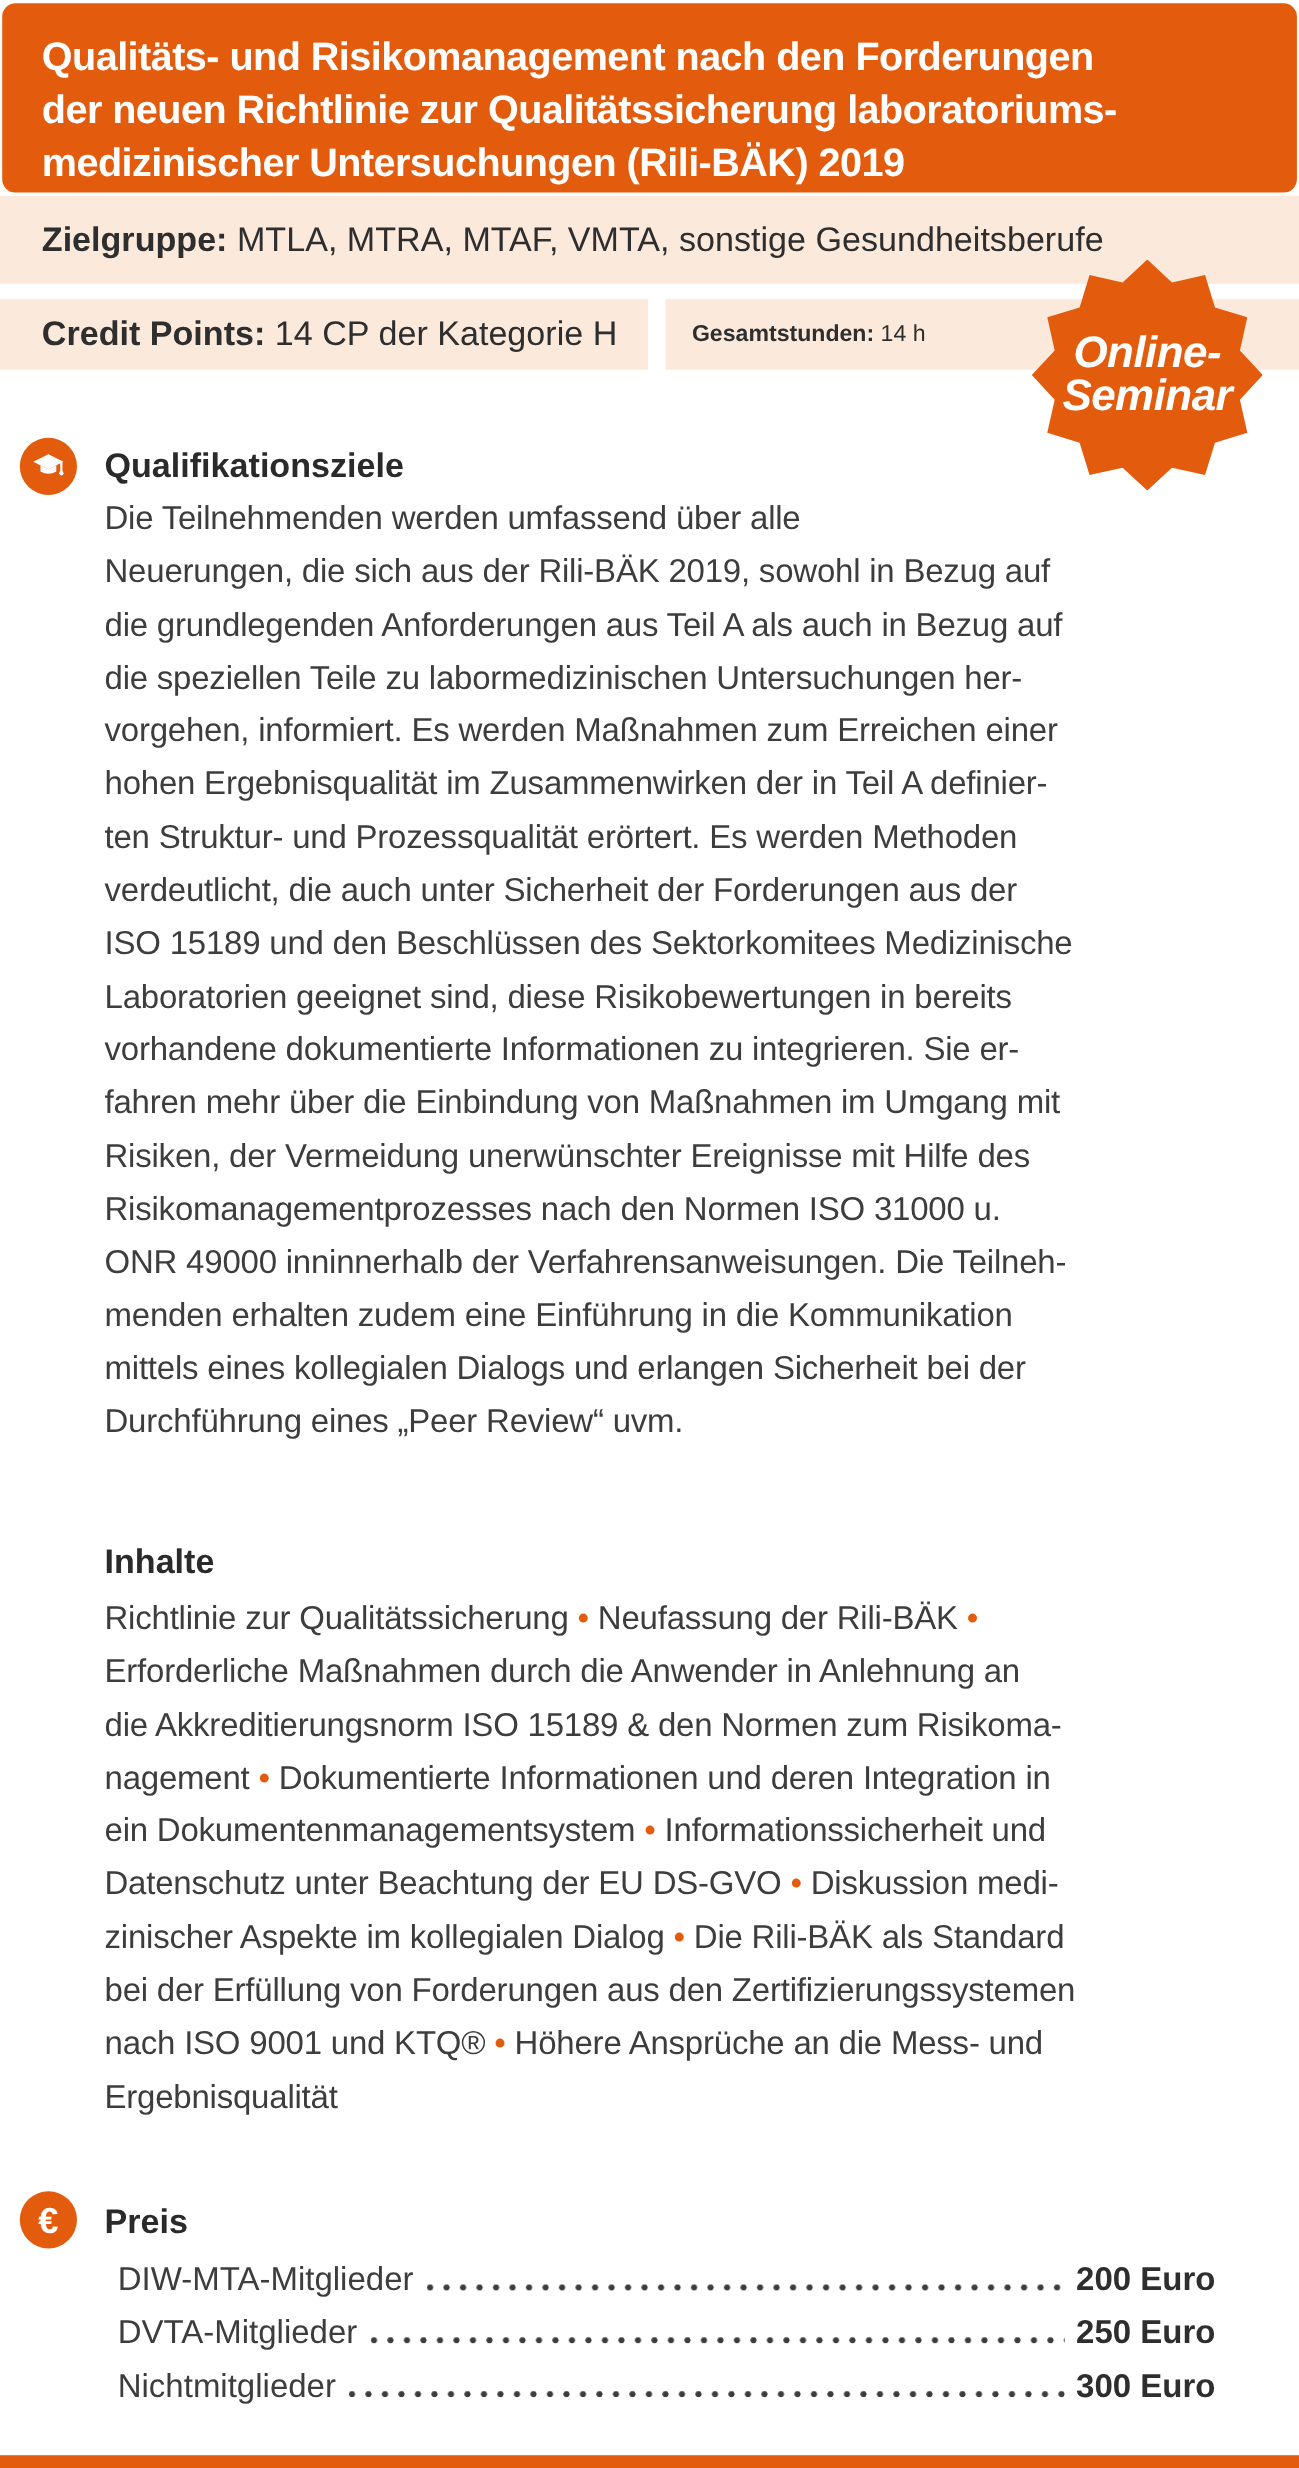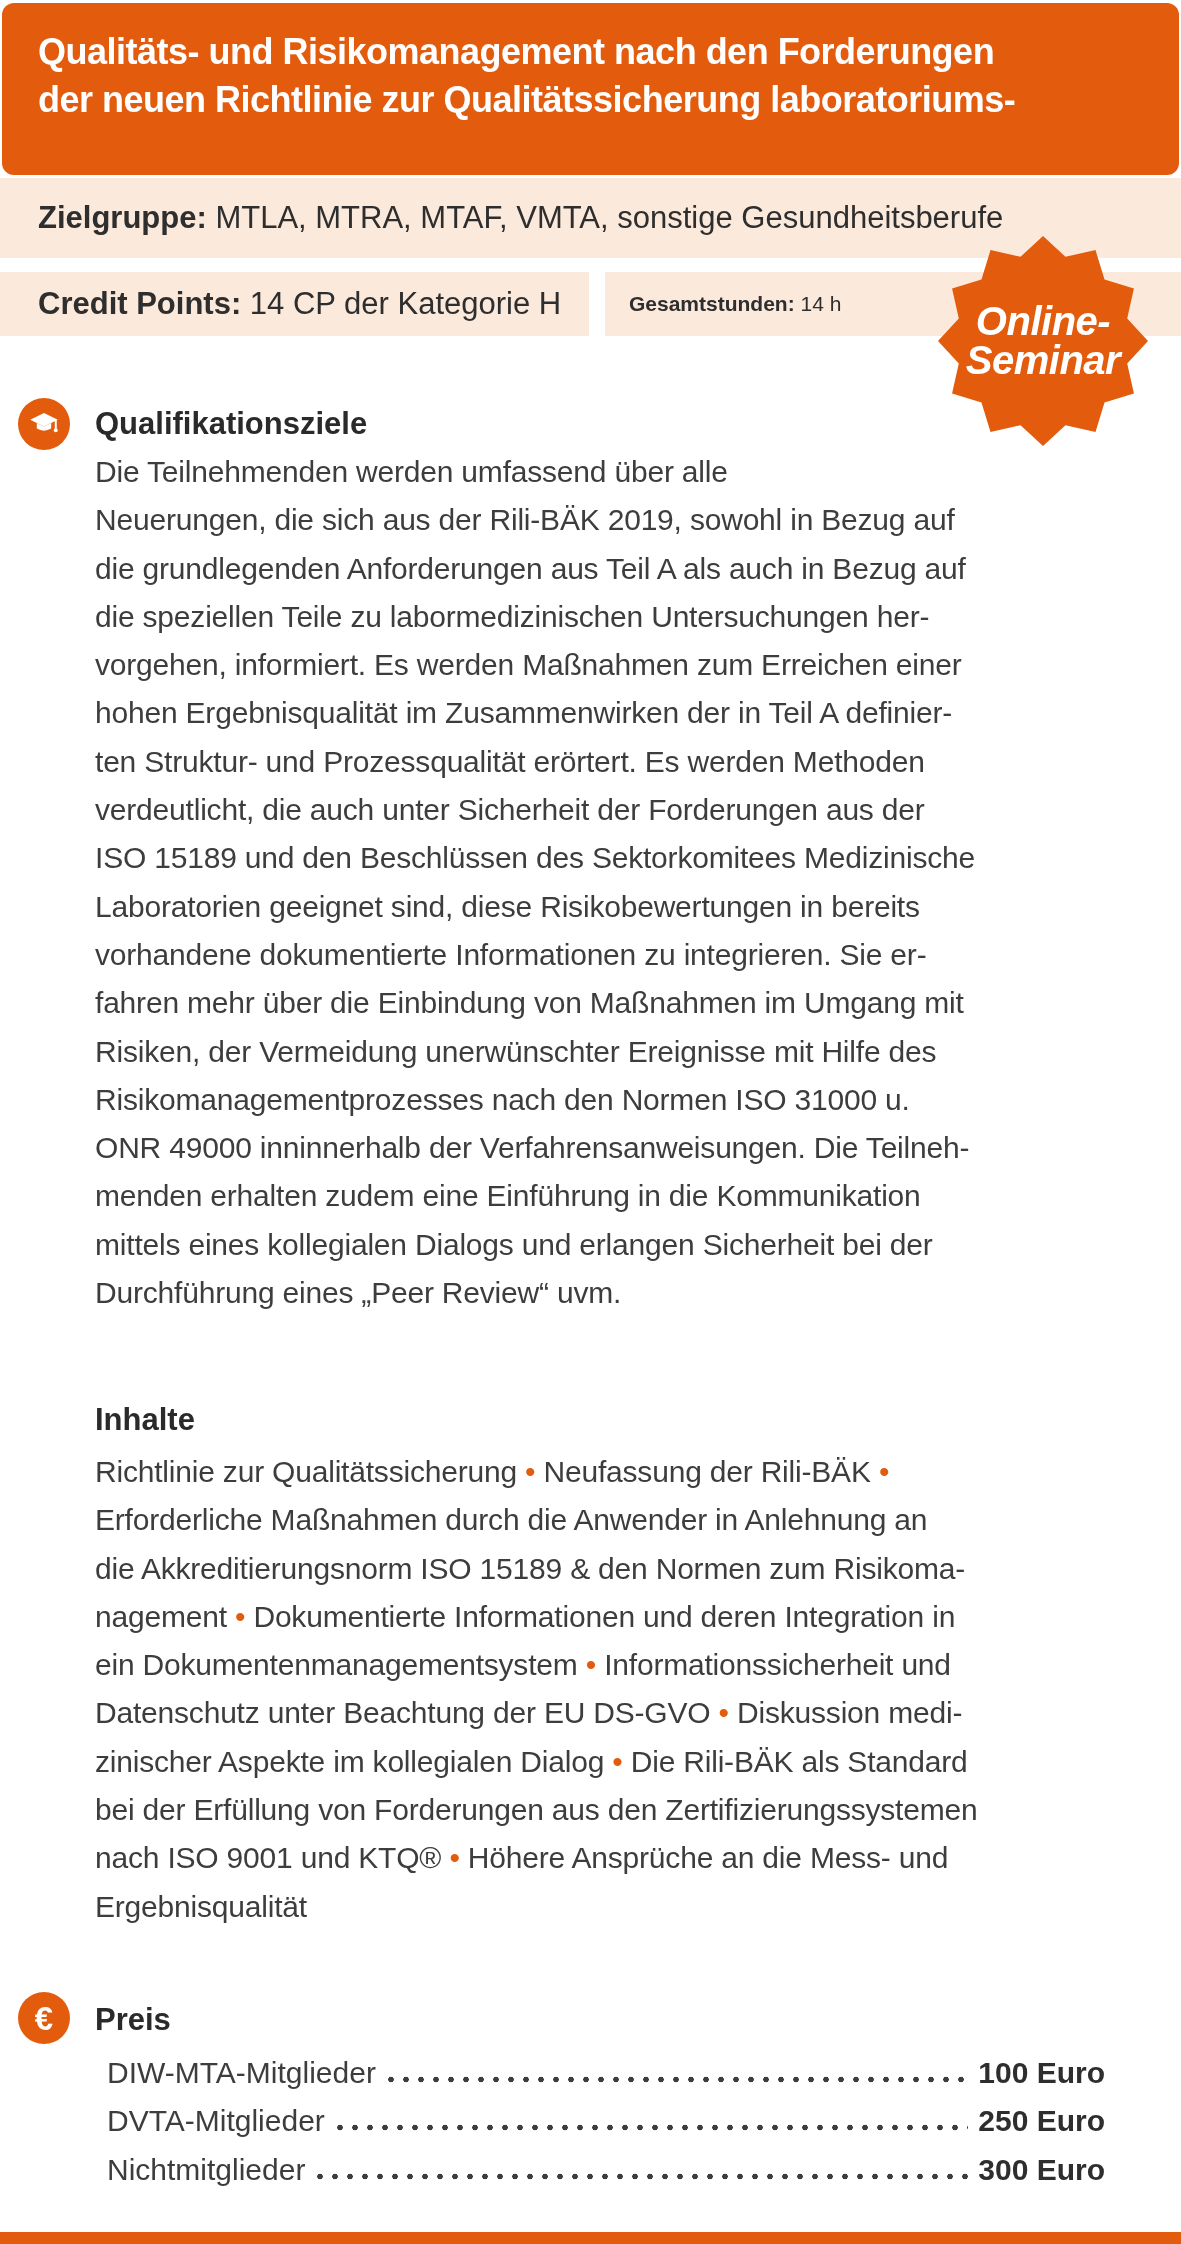--- a/index.html
+++ b/index.html
@@ -82,20 +82,21 @@
     background:#e35c0e; }
 </style>
 </head>
 <body>
 
 <div class="page">
 
   <div class="header">
     <div class="title-line">Qualitäts- und Risikomanagement nach den Forderungen</div>
     <div class="title-line">der neuen Richtlinie zur Qualitätssicherung laboratoriums-</div>
+    <div class="title-line">medizinischer Untersuchungen (Rili-BÄK) 2019</div>
   </div>
 
   <div class="bar bar-zielgruppe"><b>Zielgruppe:</b><span> MTLA, MTRA, MTAF, VMTA, sonstige Gesundheitsberufe</span></div>
 
   <div class="bar bar-credit"><b>Credit Points:</b><span> 14 CP der Kategorie H</span></div>
 
   <div class="bar bar-hours"><b>Gesamtstunden:</b><span> 14 h</span></div>
 
   <div class="badge">
     <div class="badge-line">Online-</div>
@@ -147,21 +148,21 @@
   </div>
 
   <div class="icon-circle icon-euro">
     <span class="euro-glyph">€</span>
   </div>
   <div class="section-heading h-preis">Preis</div>
   <div class="price-list">
     <div class="price-row">
       <span class="price-label">DIW-MTA-Mitglieder</span>
       <span class="price-leader"></span>
-      <span class="price-value">100 Euro</span>
+      <span class="price-value">200 Euro</span>
     </div>
     <div class="price-row">
       <span class="price-label">DVTA-Mitglieder</span>
       <span class="price-leader"></span>
       <span class="price-value">250 Euro</span>
     </div>
     <div class="price-row">
       <span class="price-label">Nichtmitglieder</span>
       <span class="price-leader"></span>
       <span class="price-value">300 Euro</span>

